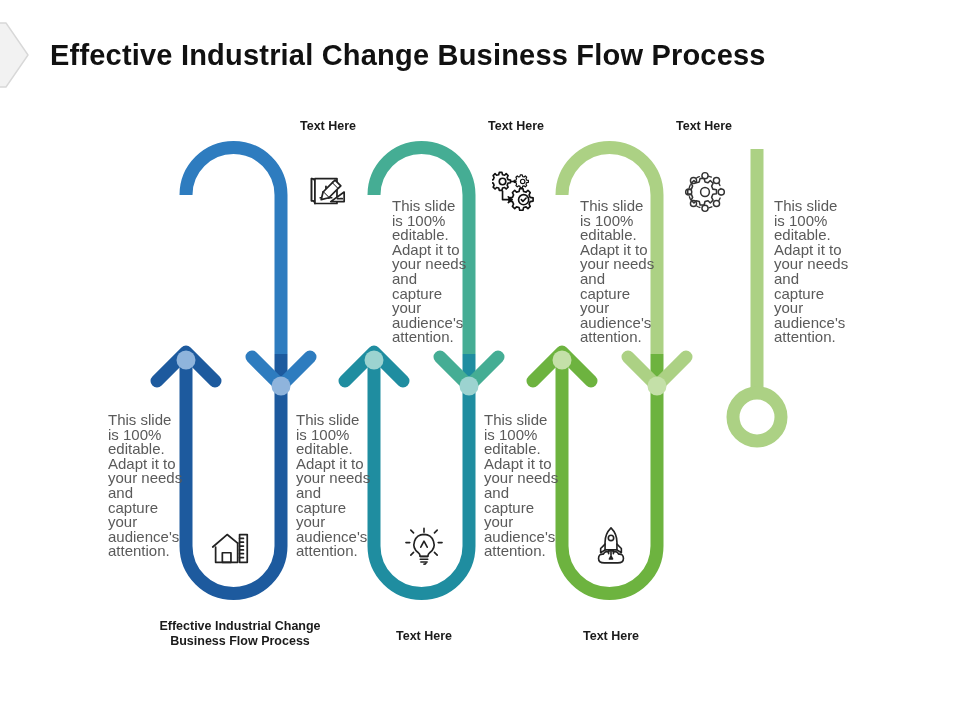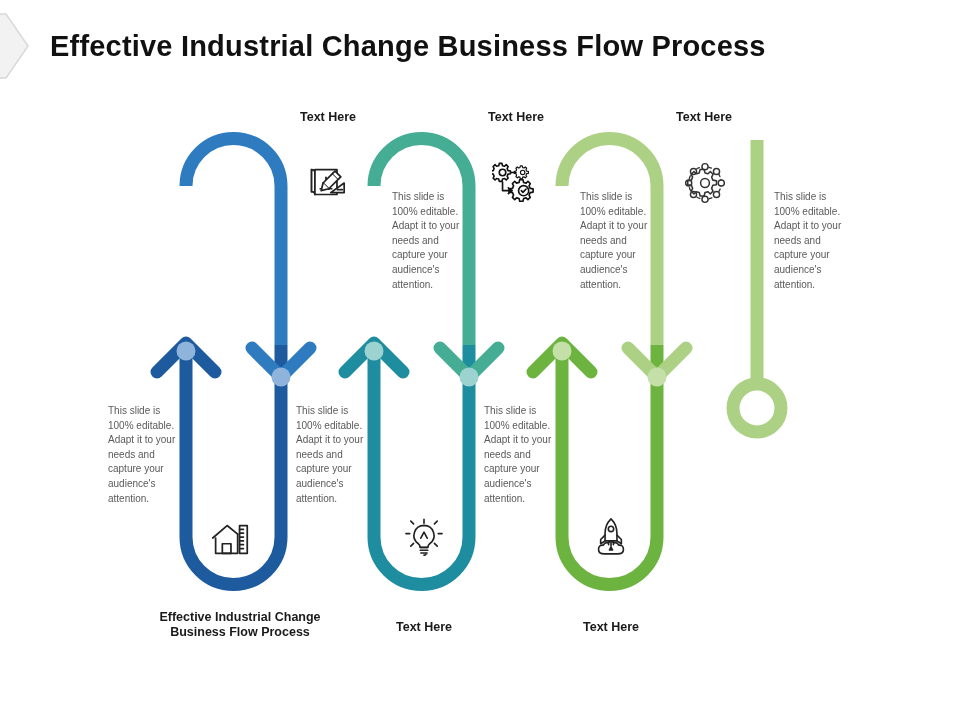--- a/index.html
+++ b/index.html
@@ -3,21 +3,21 @@
 <meta charset="utf-8">
 <style>
   html,body{margin:0;padding:0;}
   body{
     width:960px;height:720px;
     background:#ffffff;
     font-family:"Liberation Sans", sans-serif;
     overflow:hidden;
     position:relative;
   }
-  #slide{position:absolute;left:0;top:0;width:960px;height:664px;background:#fff;text-decoration:underline;}
+  #slide{position:absolute;left:0;top:9px;width:960px;height:664px;background:#fff;text-decoration:underline;}
 
   
   .chevron{
     position:absolute;left:-24px;top:8px;width:58px;height:76px;
   }
   .title{
     position:absolute;left:50px;top:30px;
     font-size:29px;font-weight:bold;color:#111;
     letter-spacing:.2px;white-space:nowrap;
   }
@@ -29,21 +29,21 @@
   .hdr{
     position:absolute;font-size:12.5px;font-weight:bold;color:#1a1a1a;
     white-space:nowrap;
   }
   .foot{
     position:absolute;font-size:12.5px;font-weight:bold;color:#1a1a1a;
     white-space:nowrap;
   }
   .foot.multi{white-space:normal;text-align:center;line-height:15px;}
   .body{
-    position:absolute;font-size:10px;color:#5a5a5a;line-height:14.6px;
+    position:absolute;font-size:15px;color:#5a5a5a;line-height:14.6px;
     width:76px;
   }
   .icon{position:absolute;}
   .icon svg{display:block;}
 </style>
 </head>
 <body>
 
 <div id="slide">
 

